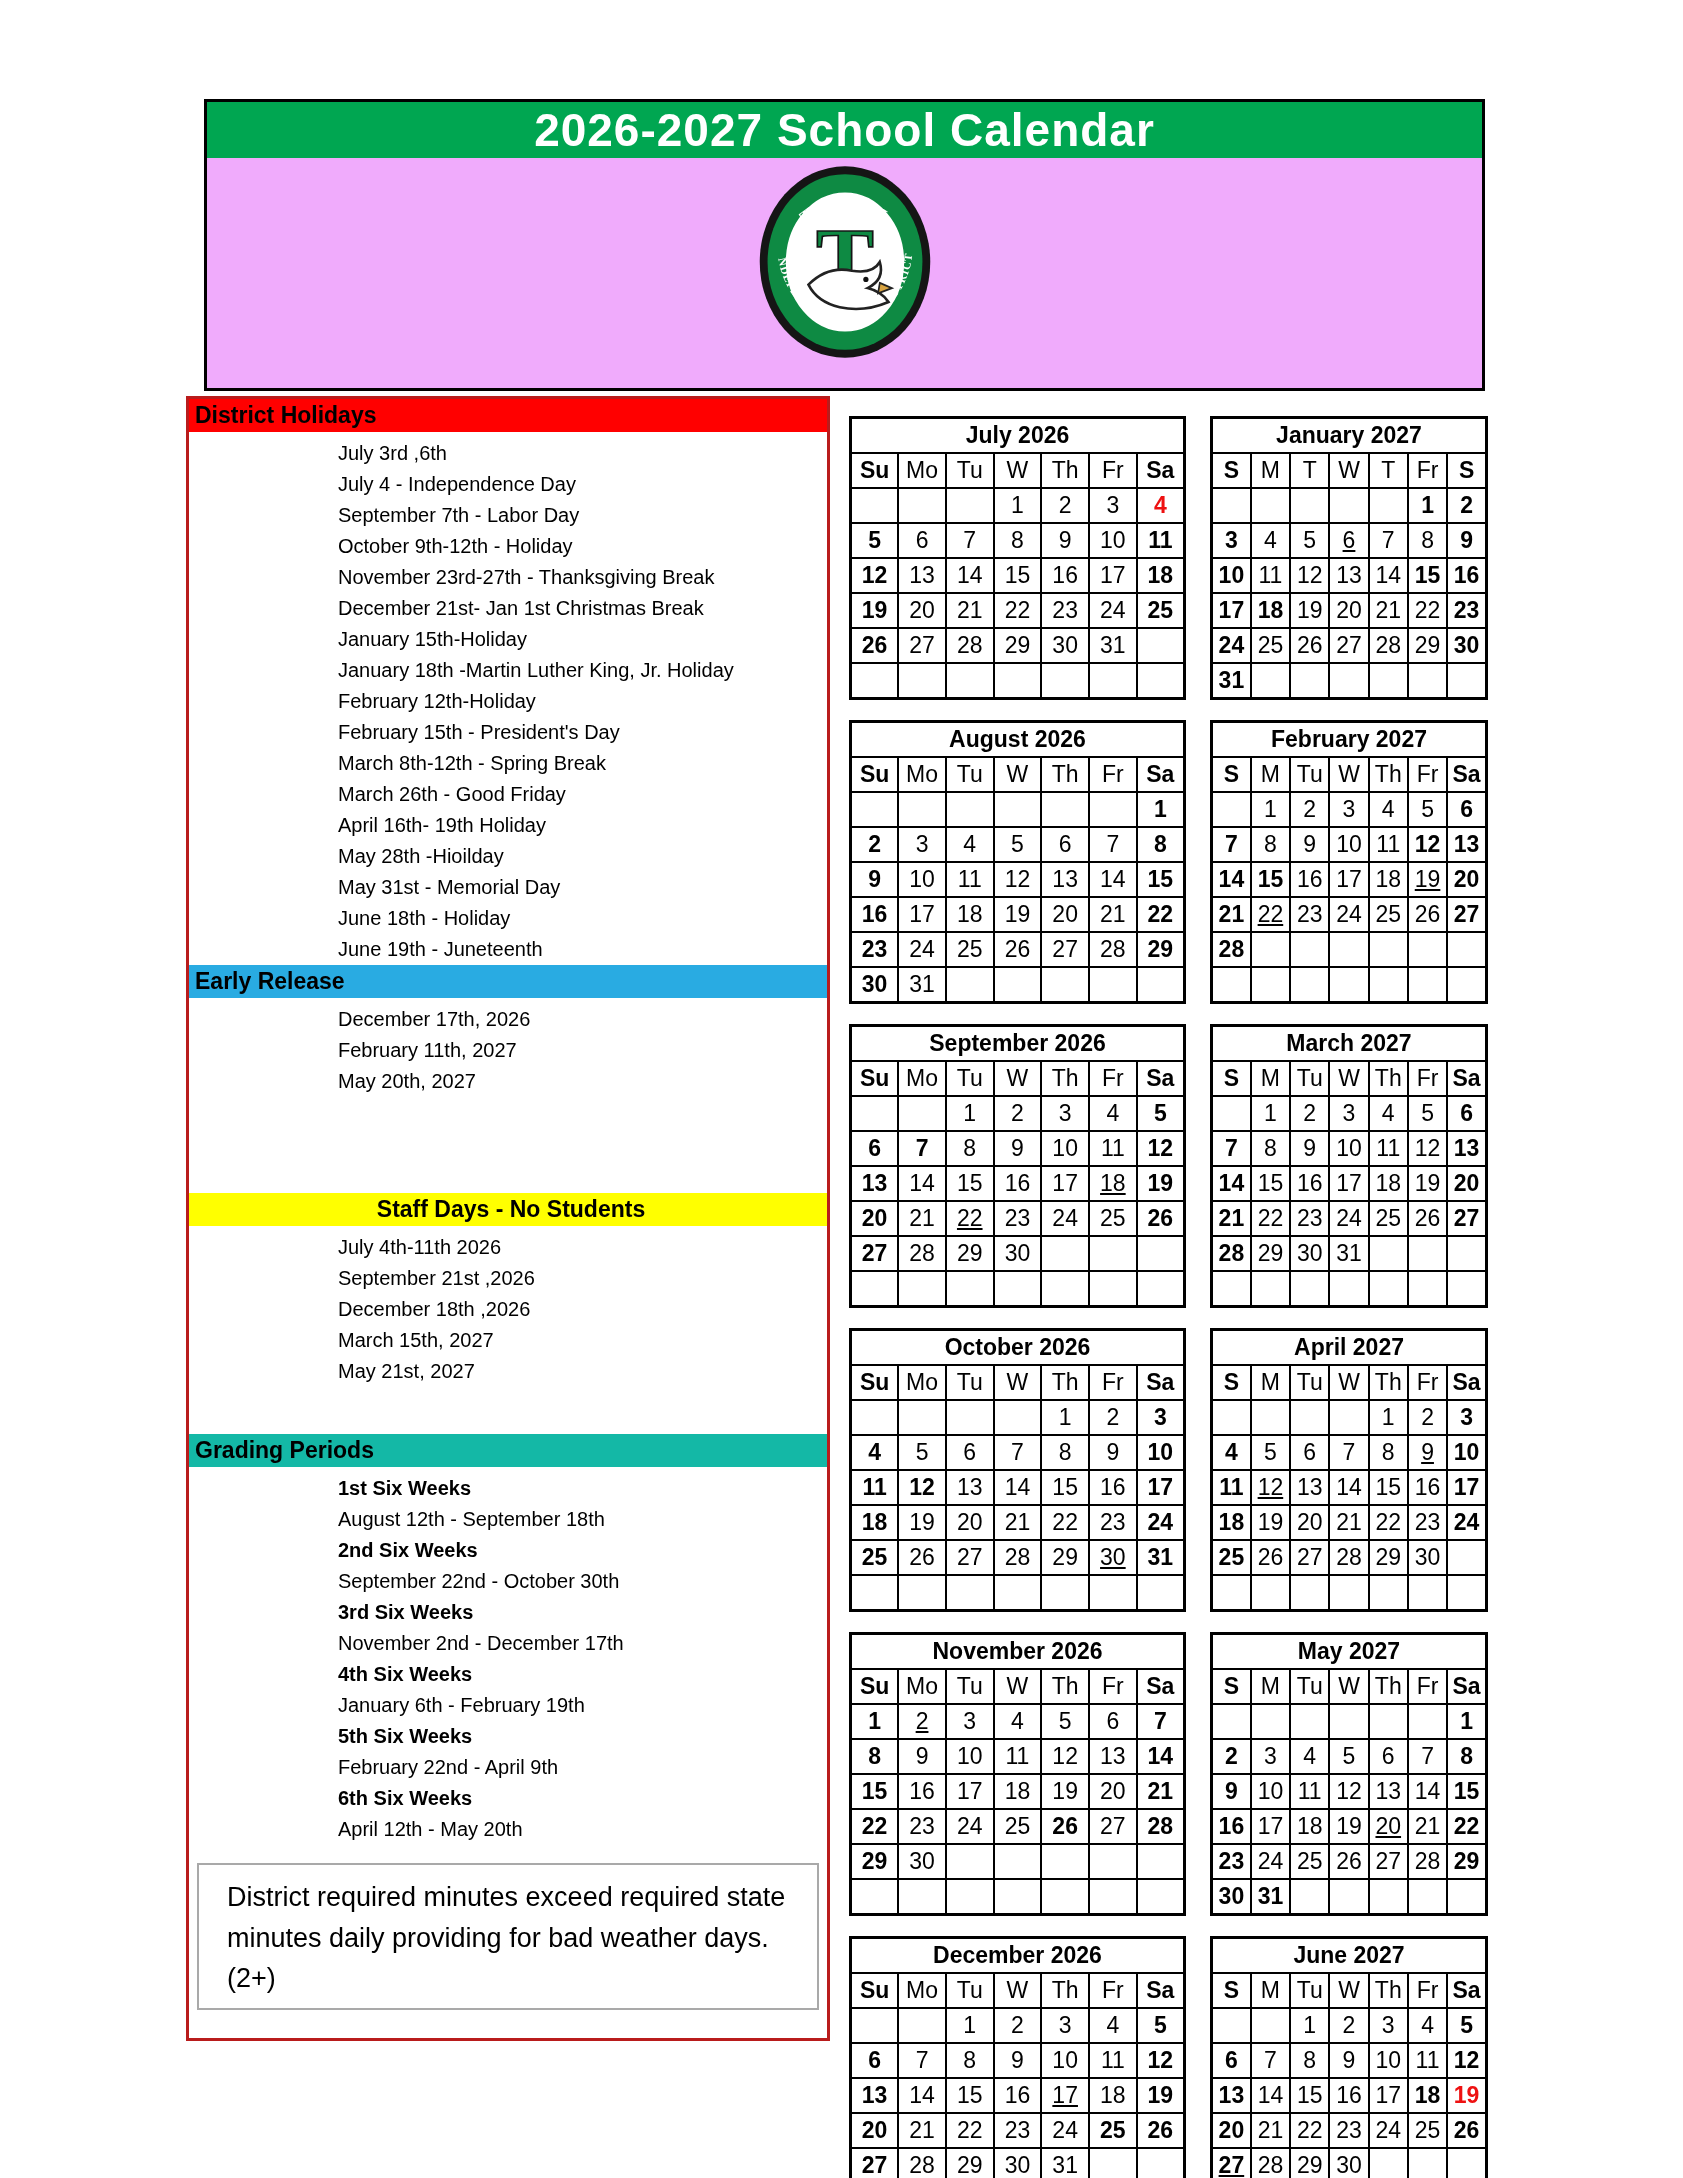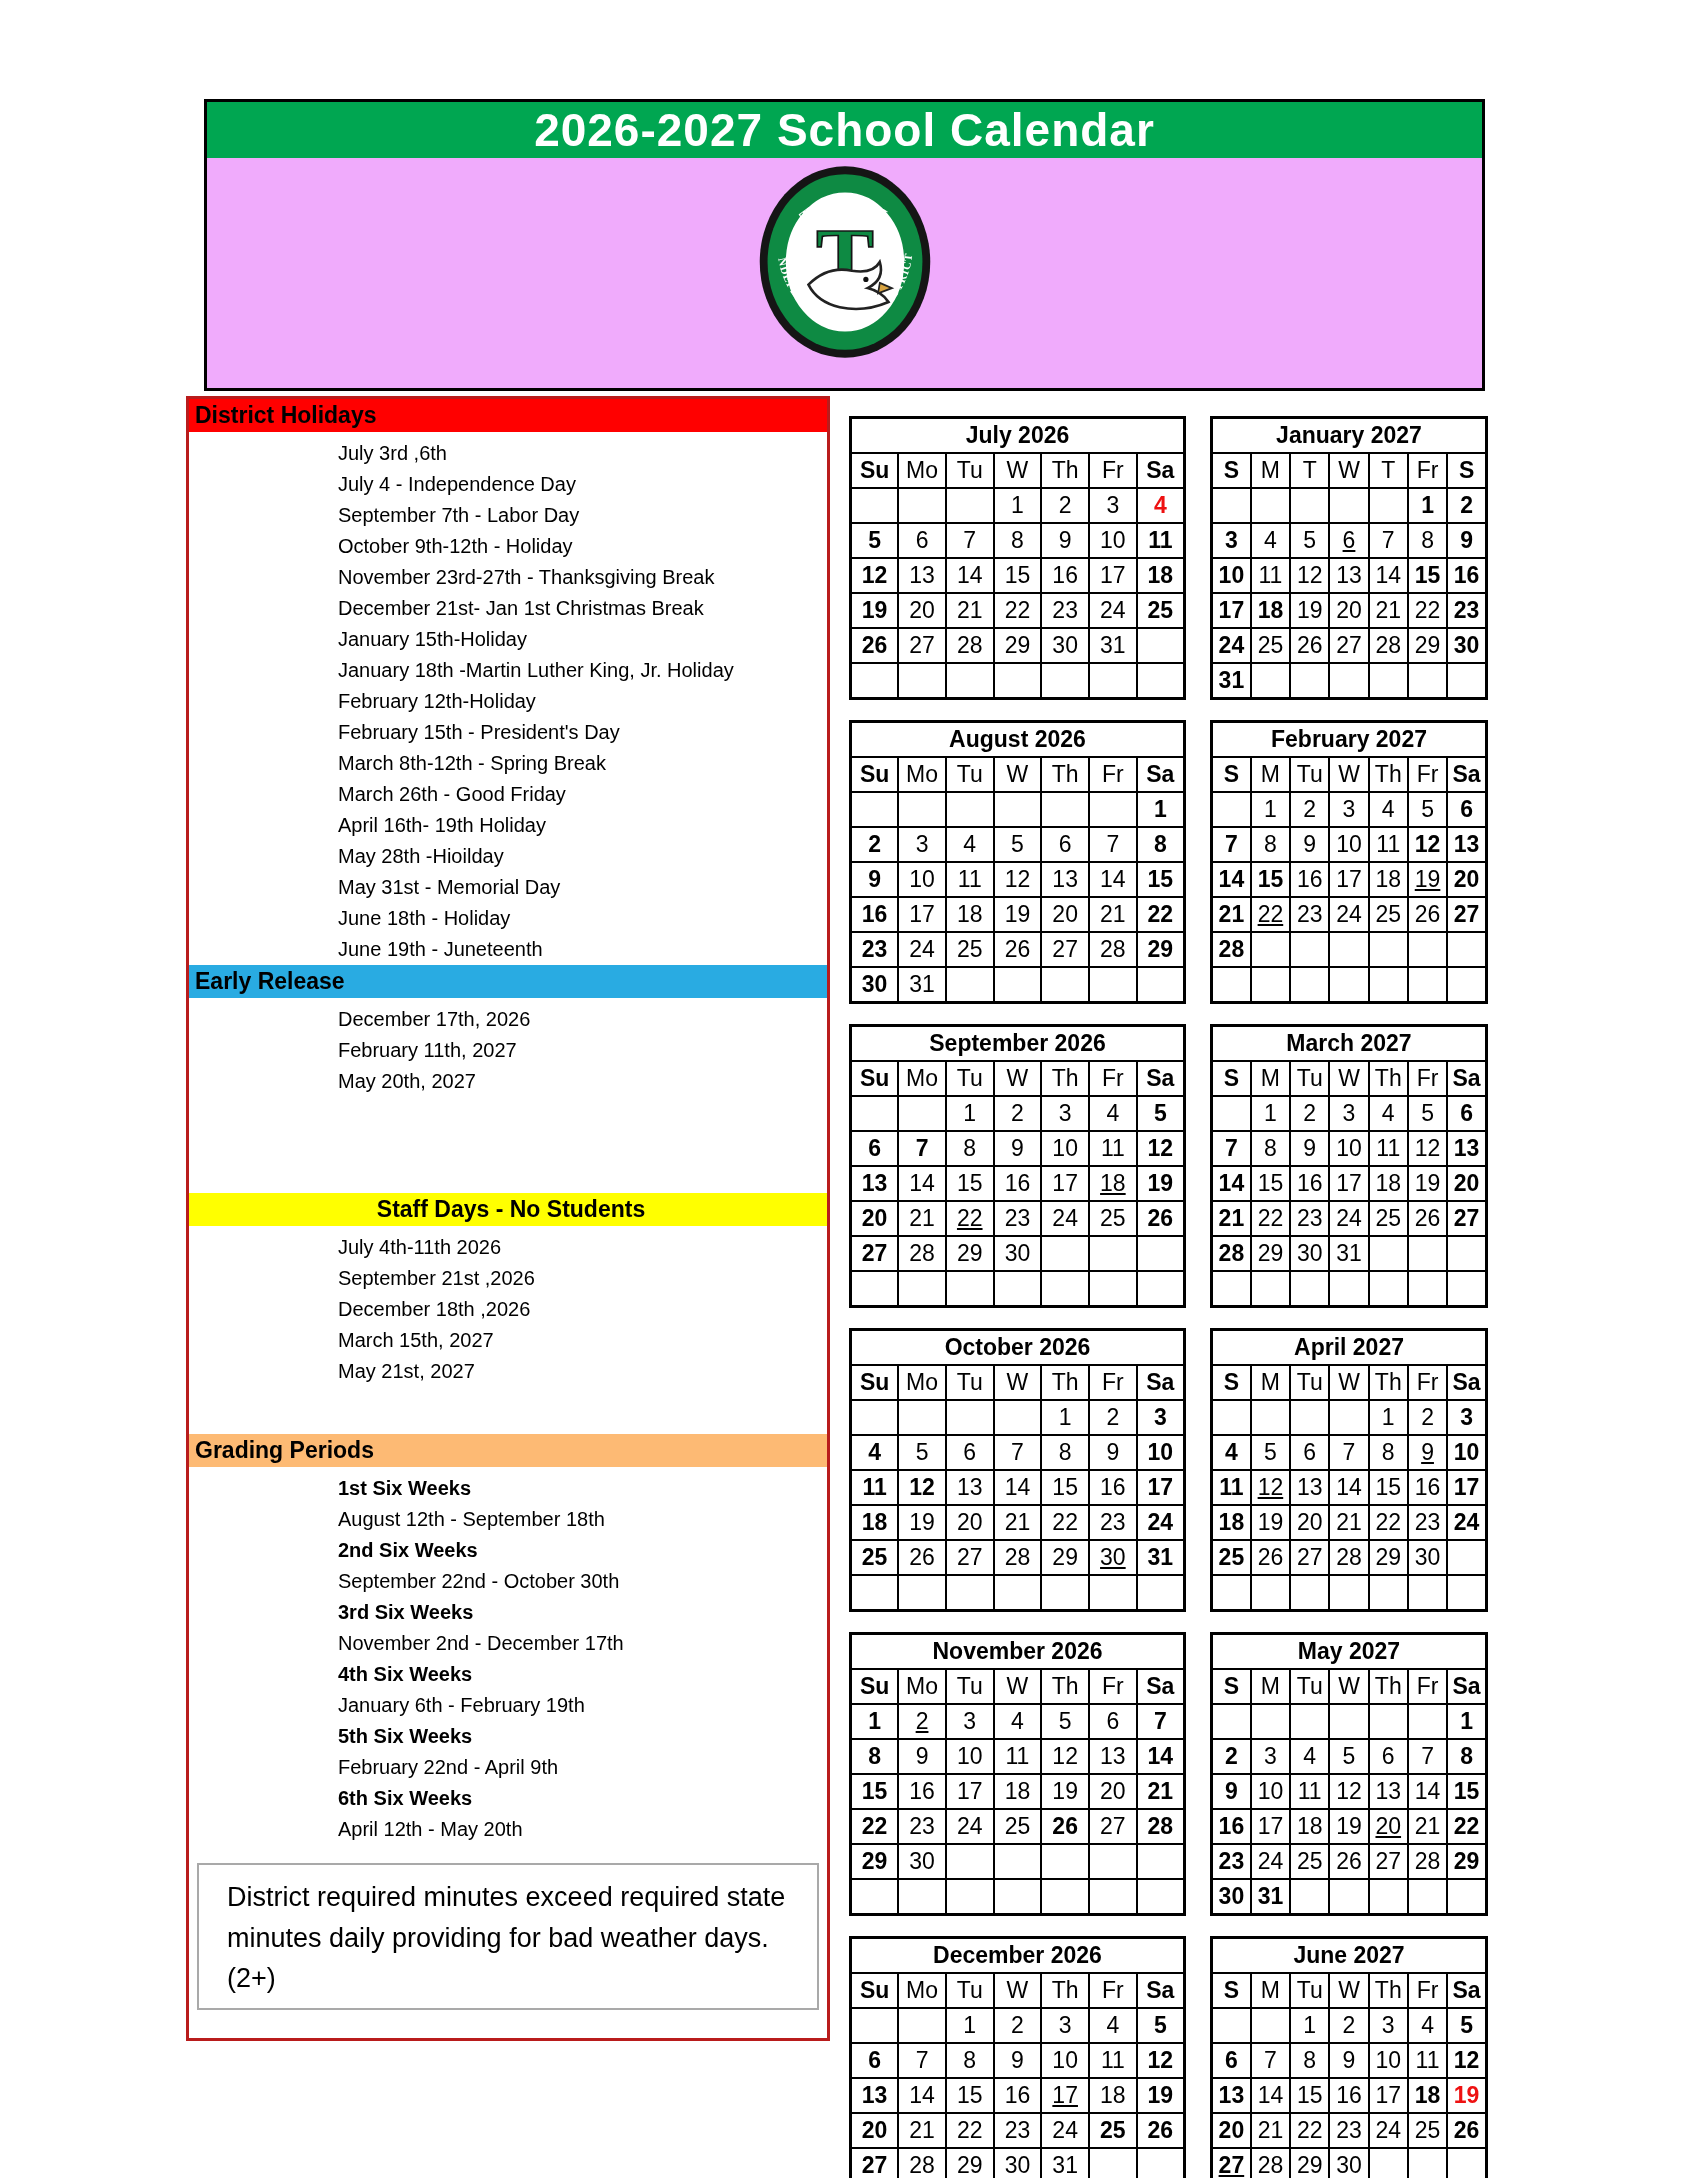--- a/index.html
+++ b/index.html
@@ -99,21 +99,21 @@
           <div class="sec-item">May 20th, 2027</div>
         </div>
         <div class="sec-header" style="background: rgb(255, 255, 0); text-align: center;">Staff Days - No Students</div>
         <div class="sec-list" style="margin-bottom: 47px;">
           <div class="sec-item">July 4th-11th 2026</div>
           <div class="sec-item">September 21st ,2026</div>
           <div class="sec-item">December 18th ,2026</div>
           <div class="sec-item">March 15th, 2027</div>
           <div class="sec-item">May 21st, 2027</div>
         </div>
-        <div class="sec-header" style="background: #fdba74;">Grading Periods</div>
+        <div class="sec-header" style="background: #14b8a6;">Grading Periods</div>
         <div class="sec-list">
           <div class="sec-item b">1st Six Weeks</div>
           <div class="sec-item">August 12th - September 18th</div>
           <div class="sec-item b">2nd Six Weeks</div>
           <div class="sec-item">September 22nd - October 30th</div>
           <div class="sec-item b">3rd Six Weeks</div>
           <div class="sec-item">November 2nd - December 17th</div>
           <div class="sec-item b">4th Six Weeks</div>
           <div class="sec-item">January 6th - February 19th</div>
           <div class="sec-item b">5th Six Weeks</div>

